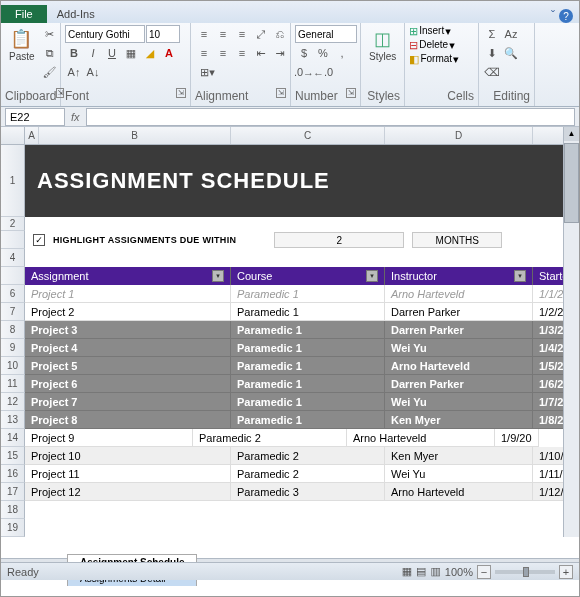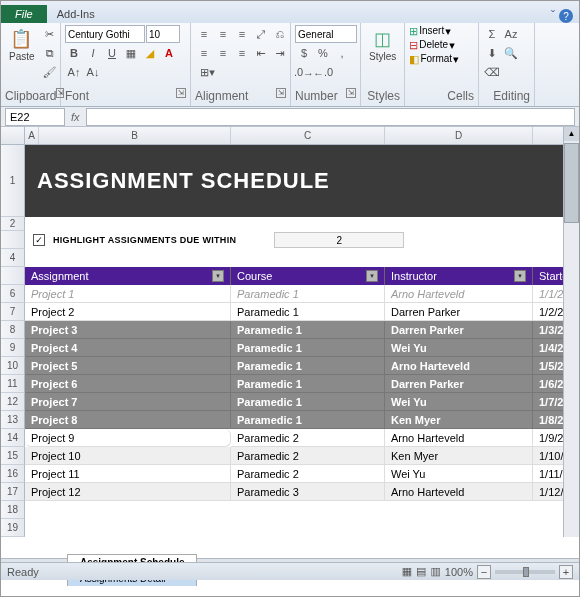--- a/index.html
+++ b/index.html
@@ -1,18 +1,18 @@
 <!DOCTYPE html>
 <html><head>
 <meta charset="utf-8">
 <style>
 *{margin:0;padding:0;box-sizing:border-box;font-family:'Segoe UI',Tahoma,sans-serif;font-size:11px;}
 body{background:#fff;width:580px;height:597px;overflow:hidden;position:relative;border:1px solid #999;}
 .ribbon-tabs{height:22px;background:linear-gradient(#e8eef7,#d6e2f0);display:flex;align-items:end;}
-.file-tab{background:#1e7145;color:#fff;padding:3px 14px;font-size:11px;cursor:pointer;font-style:italic;}
+.file-tab{background:#1e7145;color:#fff;padding:3px 14px;font-size:11px;cursor:pointer;}
 .tab{padding:3px 10px;font-size:11px;color:#444;cursor:pointer;}
 .help-area{margin-left:auto;display:flex;gap:4px;padding-right:6px;align-items:center;}
 .help-area span{color:#4a6fa5;cursor:pointer;font-size:12px;}
 .ribbon{height:84px;background:linear-gradient(#f7f9fc,#e6ecf3);border-bottom:1px solid #a7b4c2;display:flex;}
 .group{border-right:1px solid #c4cdd8;padding:2px 4px;display:flex;flex-direction:column;justify-content:space-between;}
 .group-label{text-align:right;font-size:12px;color:#666;padding:1px 0;}
 .group-body{display:flex;gap:2px;align-items:flex-start;flex:1;}
 .big-btn{display:flex;flex-direction:column;align-items:center;padding:2px 4px;cursor:pointer;}
 .big-icon{width:24px;height:24px;display:flex;align-items:center;justify-content:center;font-size:18px;}
 .big-btn-label{font-size:10px;color:#444;}
@@ -258,20 +258,21 @@
       <div class="rh ">18</div>
       <div class="rh ">19</div>
     </div>
   <div class="cells">
     <div class="title-band">ASSIGNMENT SCHEDULE</div>
     <div class="spacer"></div>
     <div class="filter-row">
       <div class="chk">✓</div>
       <div class="filter-label">HIGHLIGHT ASSIGNMENTS DUE WITHIN</div>
       <div class="filter-val">2</div>
+      <div class="filter-unit">MONTHS</div>
     </div>
     <div class="thead">
       <div class="th" style="width:206px;">
           <span>Assignment</span>
           <span class="th-drop">▾</span>
         </div>
       <div class="th" style="width:154px;">
           <span>Course</span>
           <span class="th-drop">▾</span>
         </div>
@@ -326,21 +327,21 @@
           <div class="td" style="width: 148px;">Wei Yu</div>
           <div class="td" style="width: 44px;">1/7/20</div>
         </div>
         <div class="trow r-hl">
           <div class="td" style="width: 206px;">Project 8</div>
           <div class="td" style="width: 154px;">Paramedic 1</div>
           <div class="td" style="width: 148px;">Ken Myer</div>
           <div class="td" style="width: 44px;">1/8/20</div>
         </div>
         <div class="trow">
-          <div class="td" style="width: 206px; border-radius: 6px;">Project 9</div>
+          <div class="td" style="width: 168px;">Project 9</div>
           <div class="td" style="width: 154px;">Paramedic 2</div>
           <div class="td" style="width: 148px;">Arno Harteveld</div>
           <div class="td" style="width: 44px;">1/9/20</div>
         </div>
         <div class="trow r-alt">
           <div class="td" style="width: 206px;">Project 10</div>
           <div class="td" style="width: 154px;">Paramedic 2</div>
           <div class="td" style="width: 148px;">Ken Myer</div>
           <div class="td" style="width: 44px;">1/10/2</div>
         </div>

